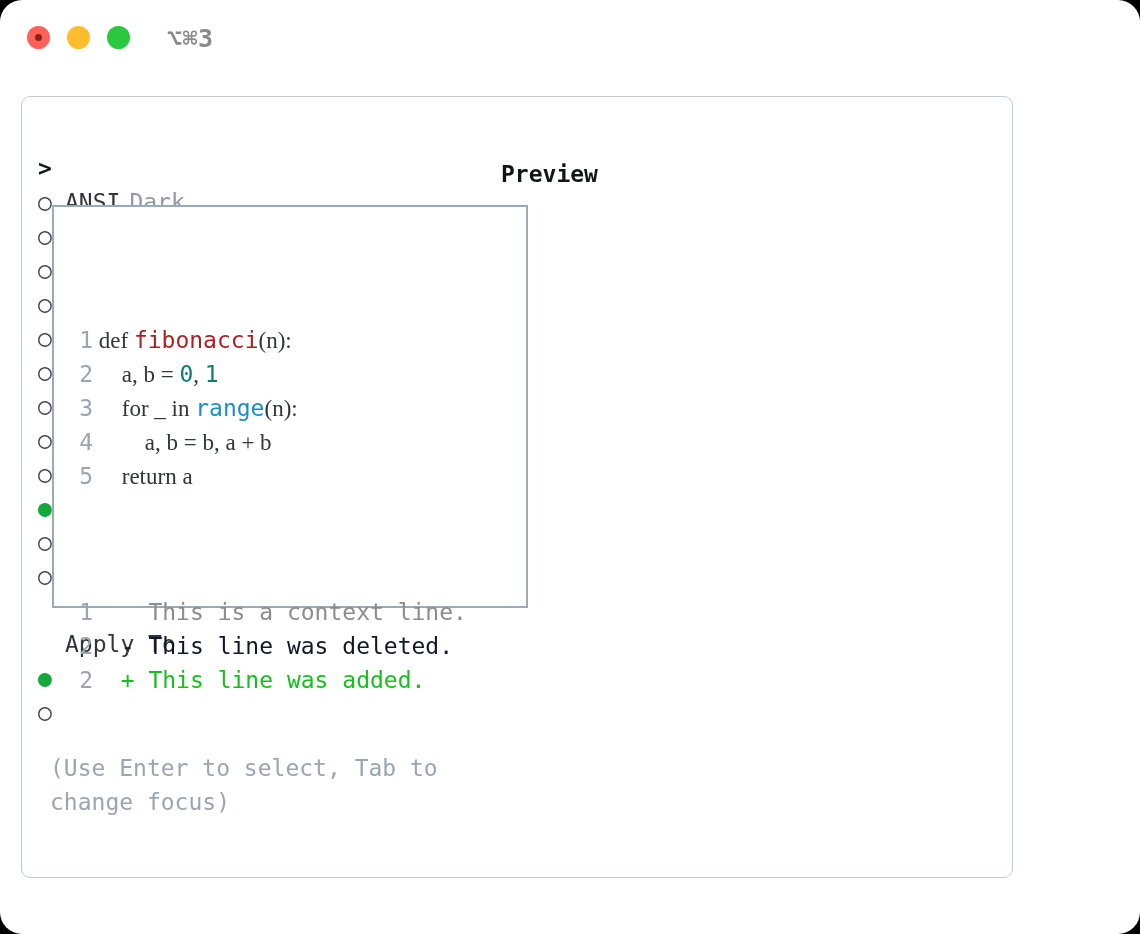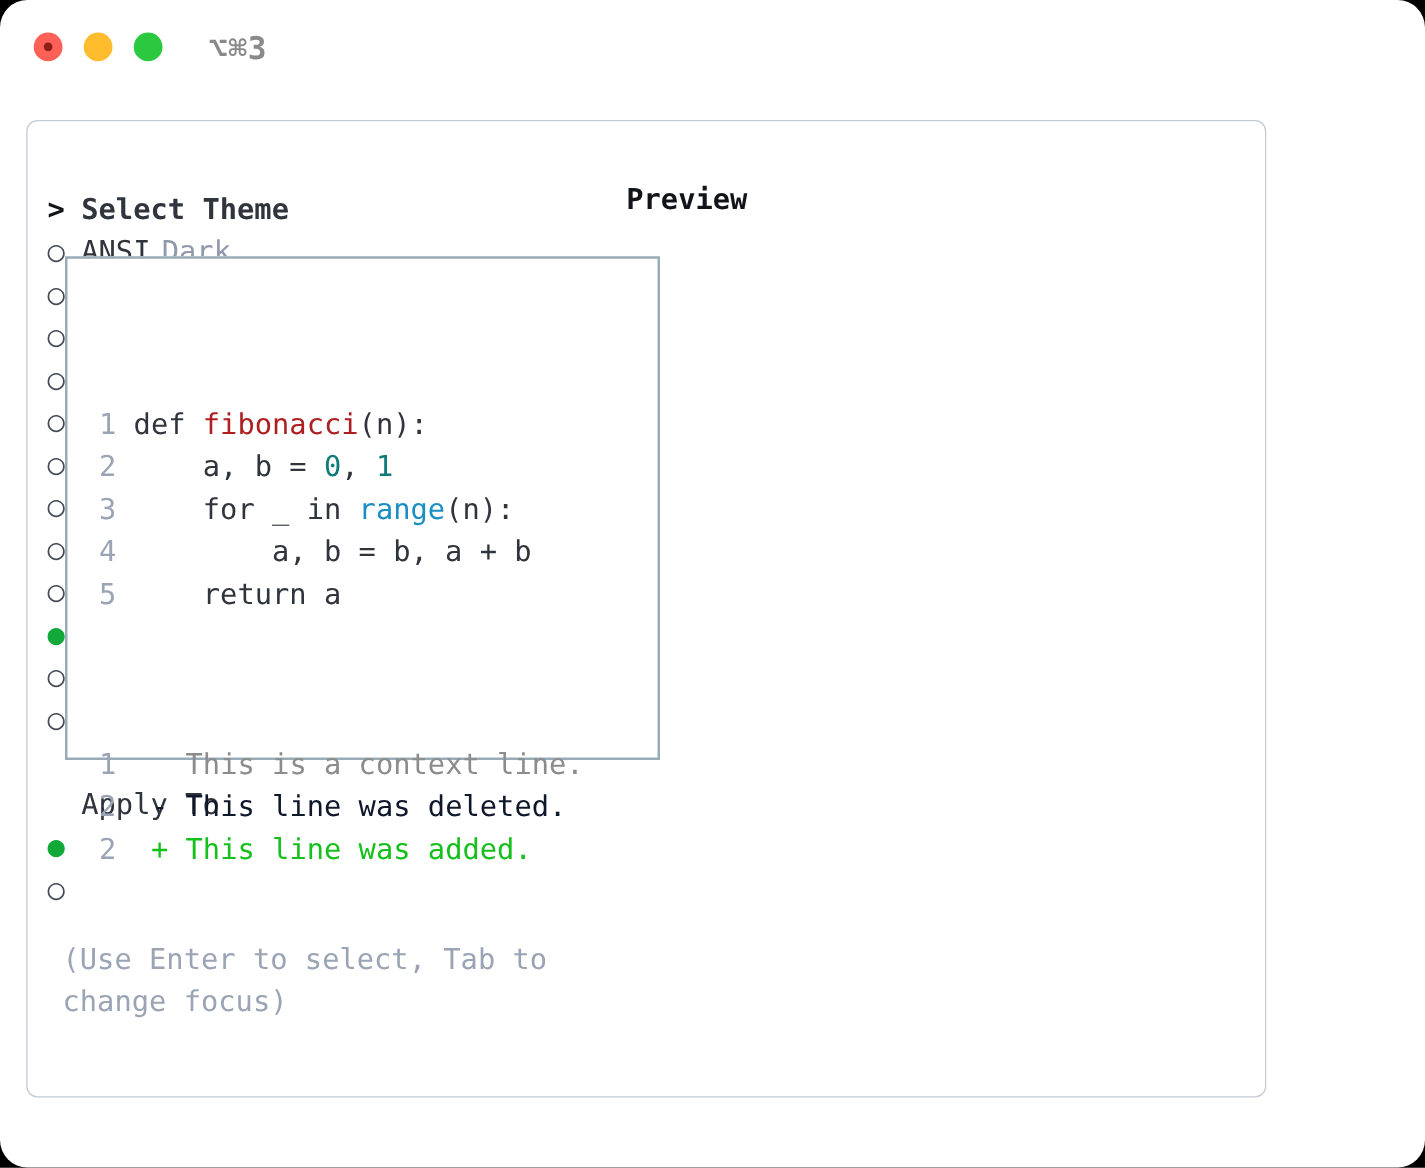--- a/index.html
+++ b/index.html
@@ -132,21 +132,21 @@
     line-height: 34px;
     color: #9aa4b4;
     width: 408px;
     margin-left: 12px;
   }
 
   
   .right-col {
     position: absolute;
     left: 479px;
-    top: 46px;
+    top: 60px;
     width: 500px;
   }
   .preview-title {
     font-size: 23px;
     line-height: 34px;
     font-weight: bold;
     color: #111418;
     margin: 0 0 32px 0;
   }
   .preview-box {
@@ -167,21 +167,21 @@
     line-height: 34px;
     white-space: pre;
   }
   .cline { display: block; height: 34px; }
   .lno {
     display: inline-block;
     width: 22px;
     text-align: right;
     color: #9aa4b4;
   }
-  .ctext { color: #30353d; }
+  .ctext { color: #30353d; font-family: Liberation Serif, serif; }
 
   .tok-fn   { color: #ad1f20; }
   .tok-num  { color: #0d7b78; }
   .tok-call { color: #1b8ec4; }
 
   .diff { margin-top: 34px; }
   .dctx  { color: #8c8c8c; }
   .ddel  { color: #0f172a; }
   .dadd  { color: #16c01c; }
 </style>
@@ -198,21 +198,20 @@
     </div>
     <div class="shortcut">⌥⌘3</div>
   </div>
 
   <div class="panel">
 
     <div class="left-col">
 
       <div class="row heading-row">
         <span class="marker">&gt;</span>
-        <span class="label heading-label">Select Theme</span>
       </div>
 
       <div id="theme-items">
           <div class="row">
             <span class="marker bullet-empty">○</span>
             <span class="label">ANSI</span>
             <span class="tag">Dark</span>
           </div>
           <div class="row">
             <span class="marker bullet-empty">○</span>

